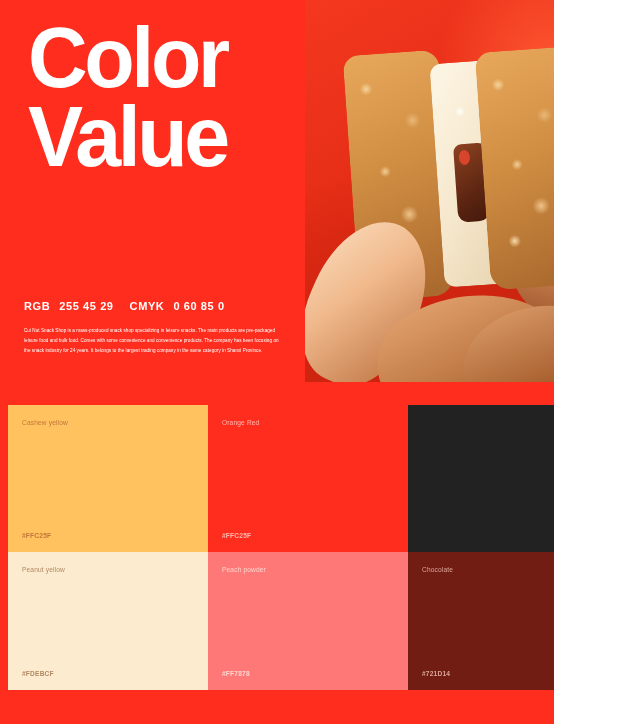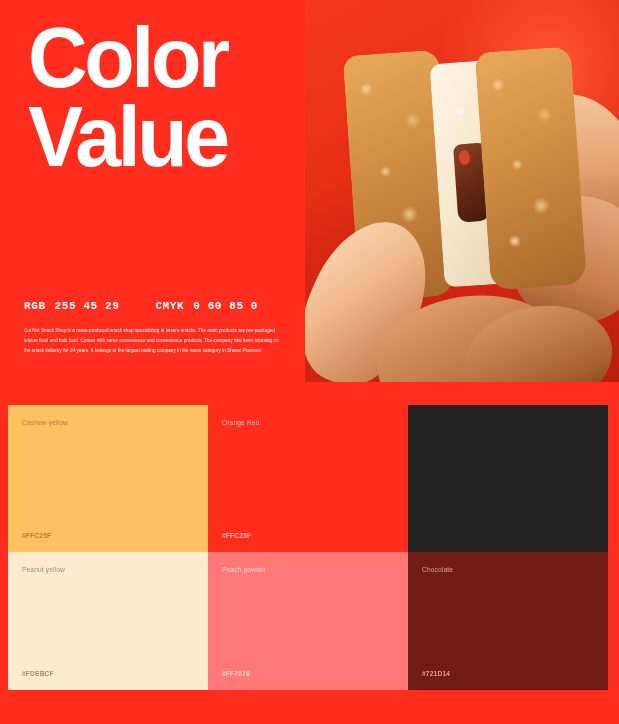--- a/index.html
+++ b/index.html
@@ -5,21 +5,21 @@
   html, body {
     margin: 0;
     padding: 0;
     background: #ffffff;
   }
   body {
     font-family: "Liberation Sans", sans-serif;
   }
   .poster {
     position: relative;
-    width: 619px;
+    width: 554px;
     height: 724px;
     background: #FF2D1D;
     overflow: hidden;
   }
 
   
   .hero-title {
     position: absolute;
     left: 28px;
     top: 18px;
@@ -46,24 +46,23 @@
     display: flex;
     align-items: baseline;
     color: #ffffff;
     font-size: 11px;
     font-weight: bold;
     letter-spacing: 0.6px;
   }
   .spec-group {
     display: flex;
     align-items: baseline;
-    font-family: Liberation Mono, monospace;
   }
   .spec-group + .spec-group {
-    margin-left: 36px;
+    margin-left: 16px;
   }
   .spec-key {
     margin-right: 9px;
   }
   .spec-val {
     font-weight: bold;
     text-align: right;
   }
 
   

